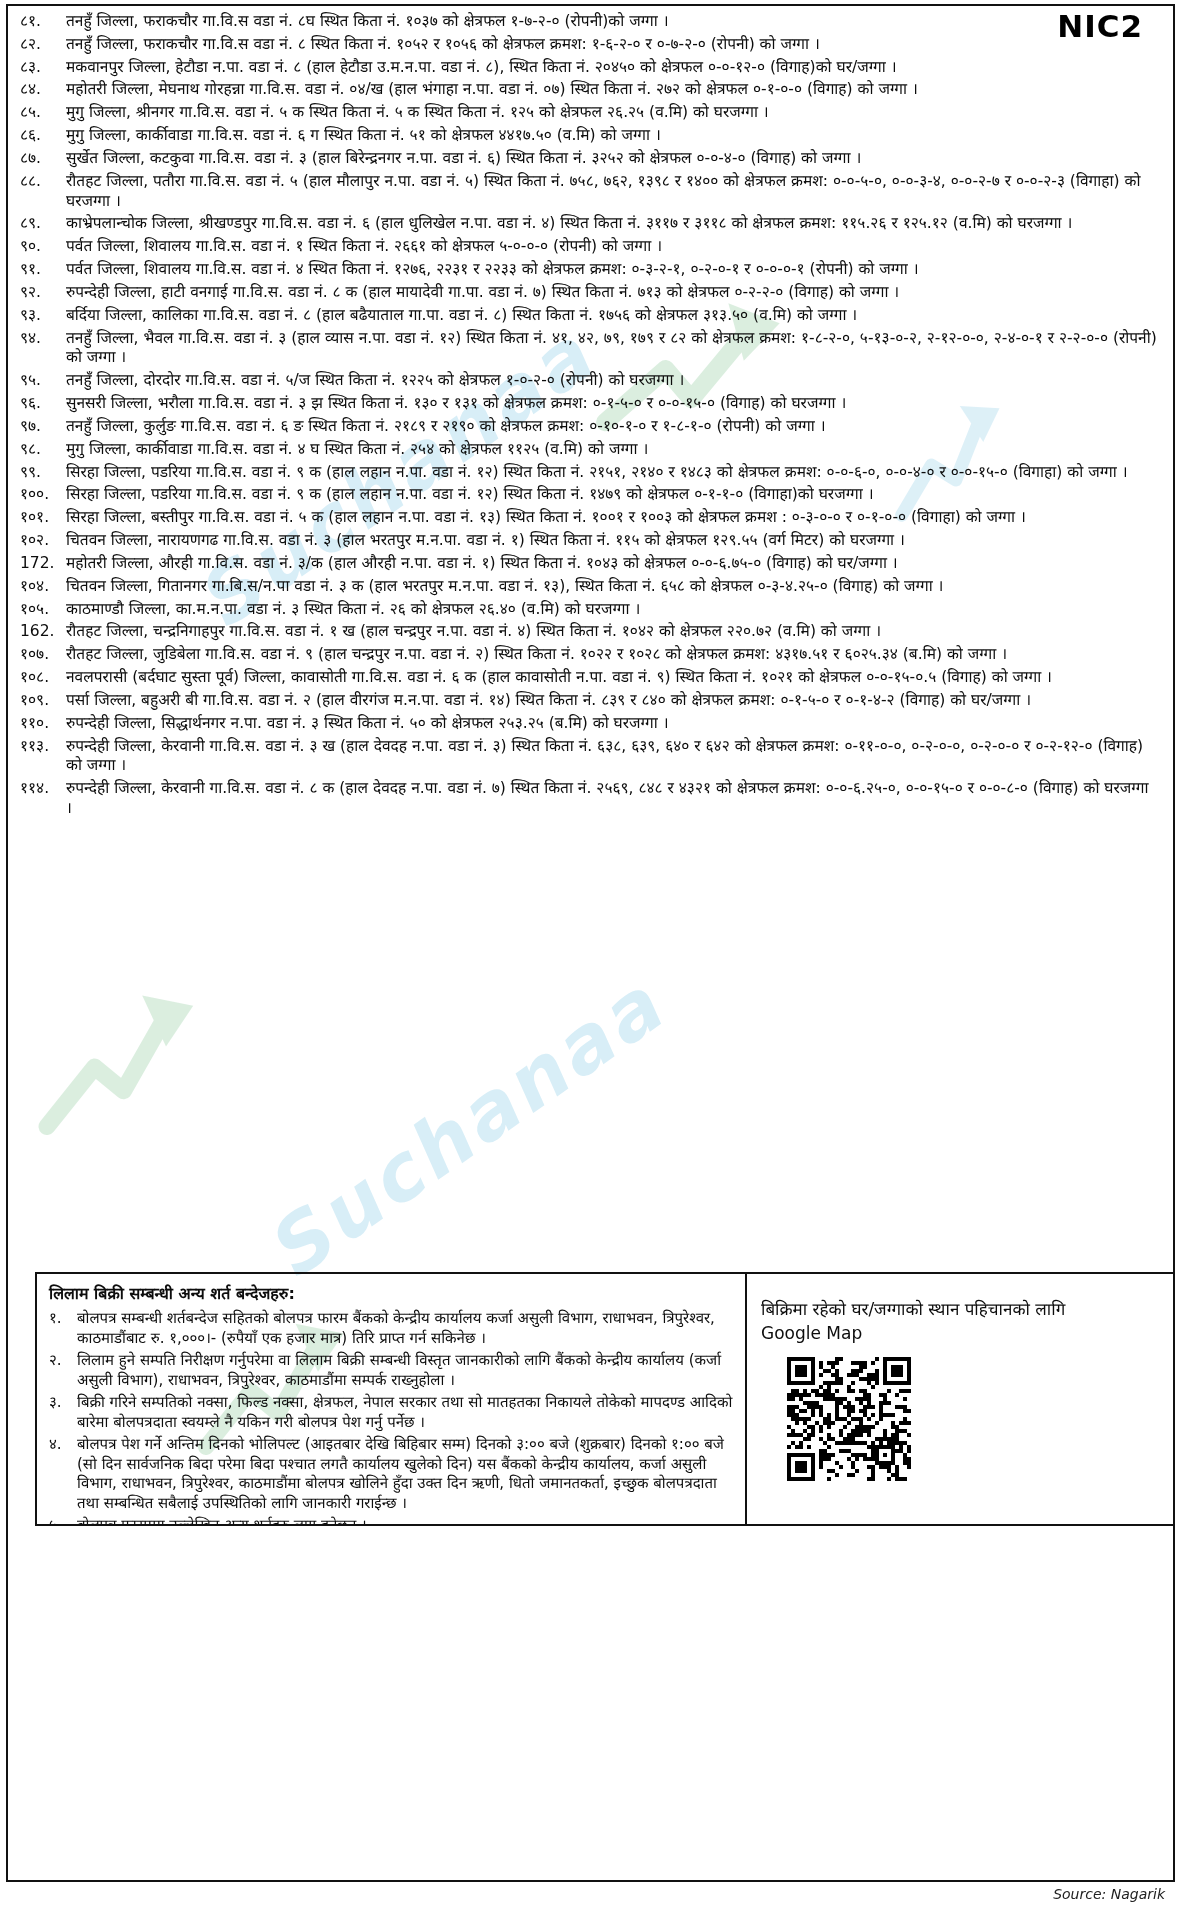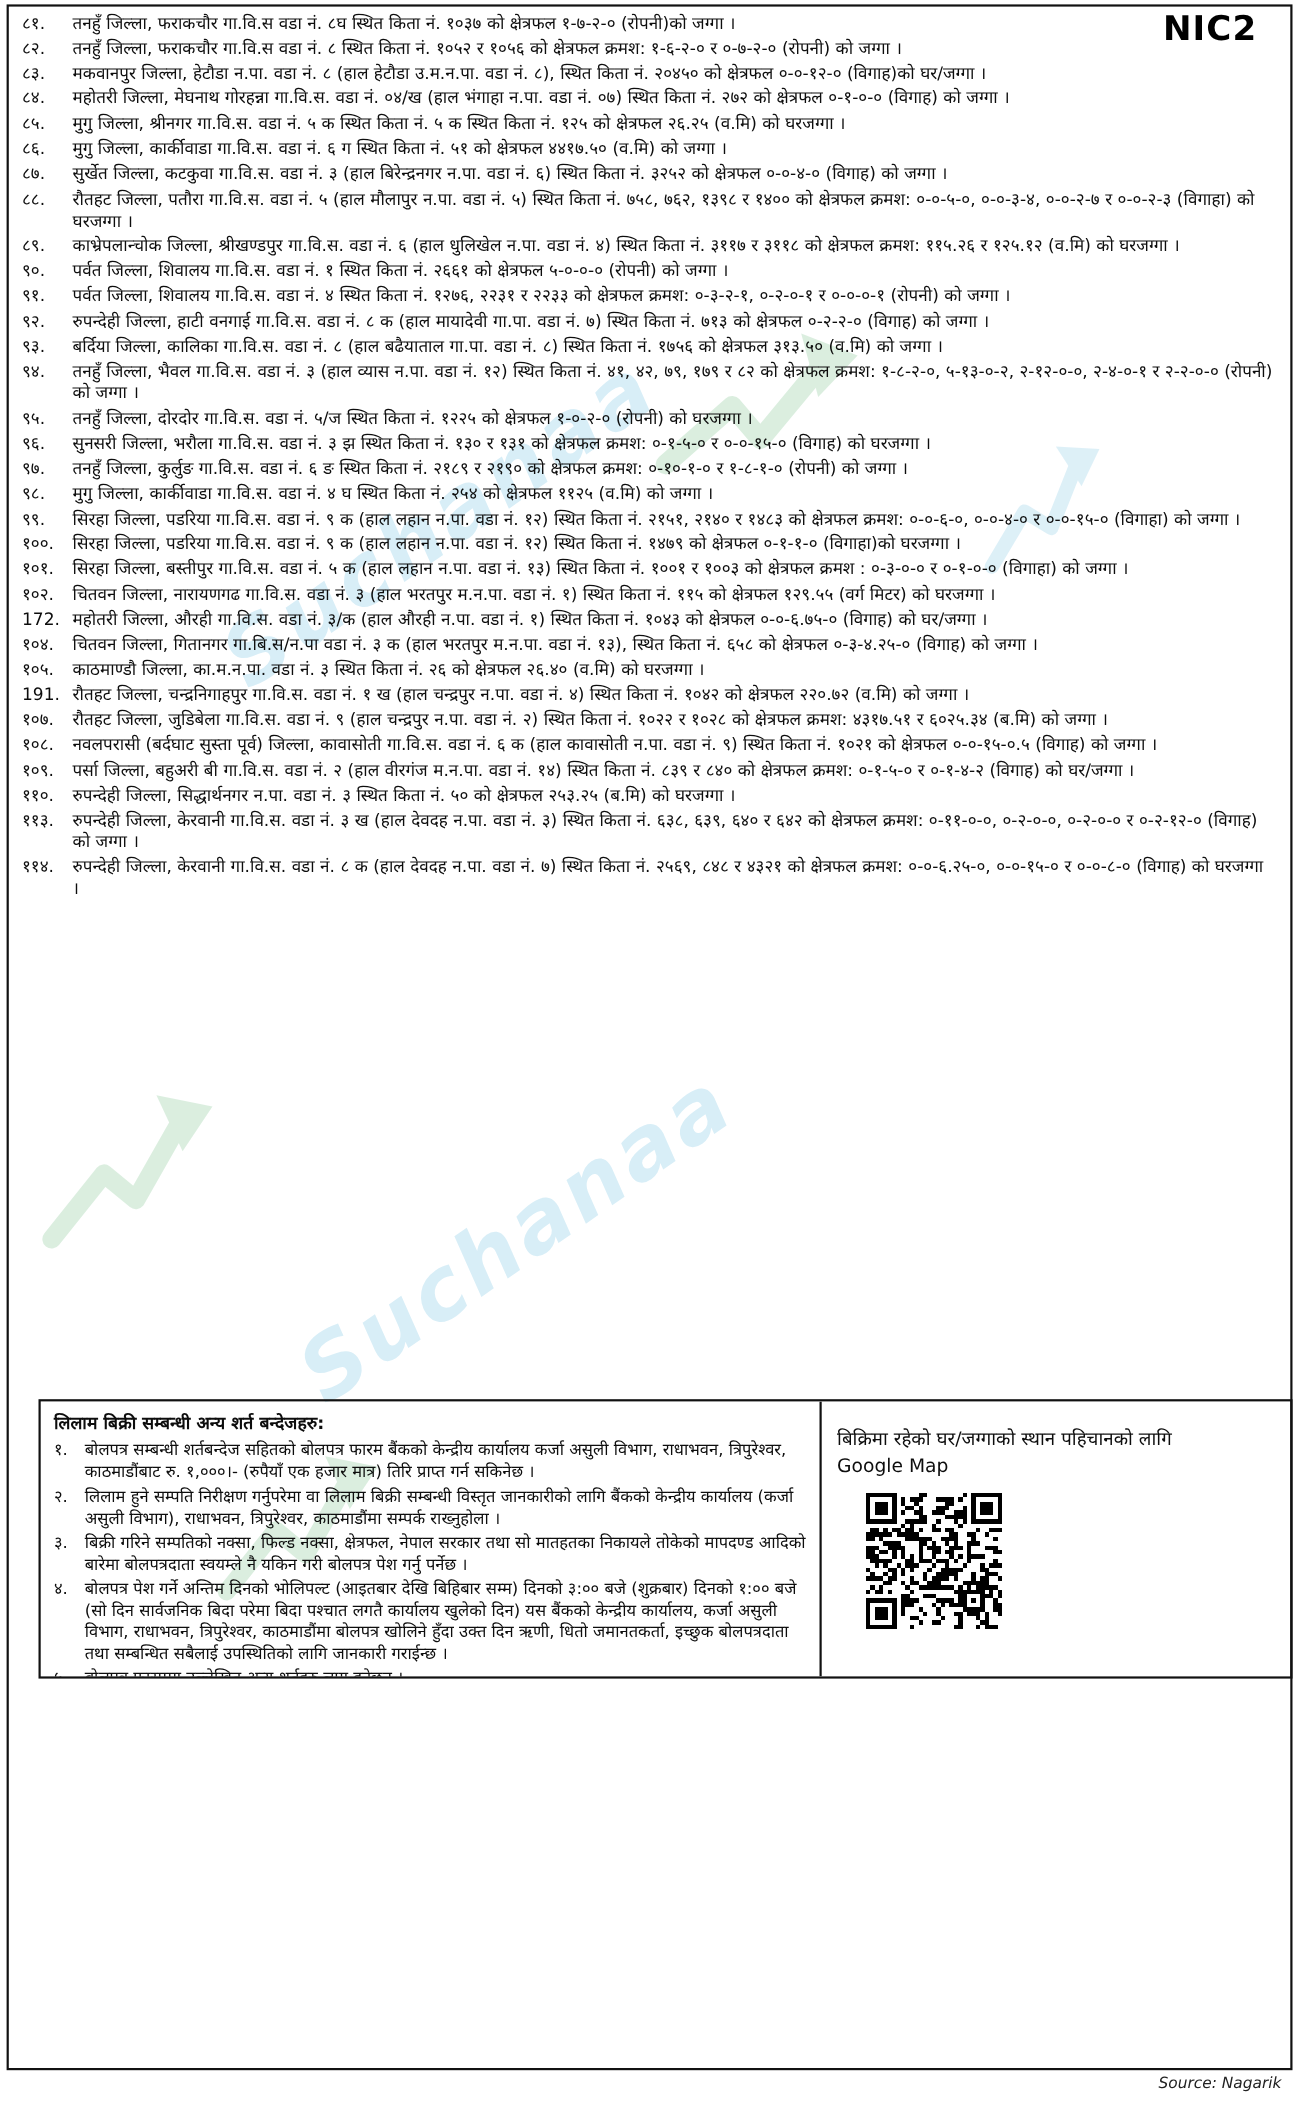--- a/index.html
+++ b/index.html
@@ -227,21 +227,21 @@
     <span class="num">१०४.</span>
     <span class="txt">चितवन जिल्ला, गितानगर गा.बि.स/न.पा वडा नं. ३ क (हाल भरतपुर म.न.पा. वडा नं. १३), स्थित किता नं. ६५८ को क्षेत्रफल ०-३-४.२५-० (विगाह) को जग्गा ।</span>
   </div>
 
   <div class="row">
     <span class="num">१०५.</span>
     <span class="txt">काठमाण्डौ जिल्ला, का.म.न.पा. वडा नं. ३ स्थित किता नं. २६ को क्षेत्रफल २६.४० (व.मि) को घरजग्गा ।</span>
   </div>
 
   <div class="row">
-    <span class="num">191.</span>
+    <span class="num">162.</span>
     <span class="txt">रौतहट जिल्ला, चन्द्रनिगाहपुर गा.वि.स. वडा नं. १ ख (हाल चन्द्रपुर न.पा. वडा नं. ४) स्थित किता नं. १०४२ को क्षेत्रफल २२०.७२ (व.मि) को जग्गा ।</span>
   </div>
 
   <div class="row">
     <span class="num">१०७.</span>
     <span class="txt">रौतहट जिल्ला, जुडिबेला गा.वि.स. वडा नं. ९ (हाल चन्द्रपुर न.पा. वडा नं. २) स्थित किता नं. १०२२ र १०२८ को क्षेत्रफल क्रमश: ४३१७.५१ र ६०२५.३४ (ब.मि) को जग्गा ।</span>
   </div>
 
   <div class="row">
     <span class="num">१०८.</span>

